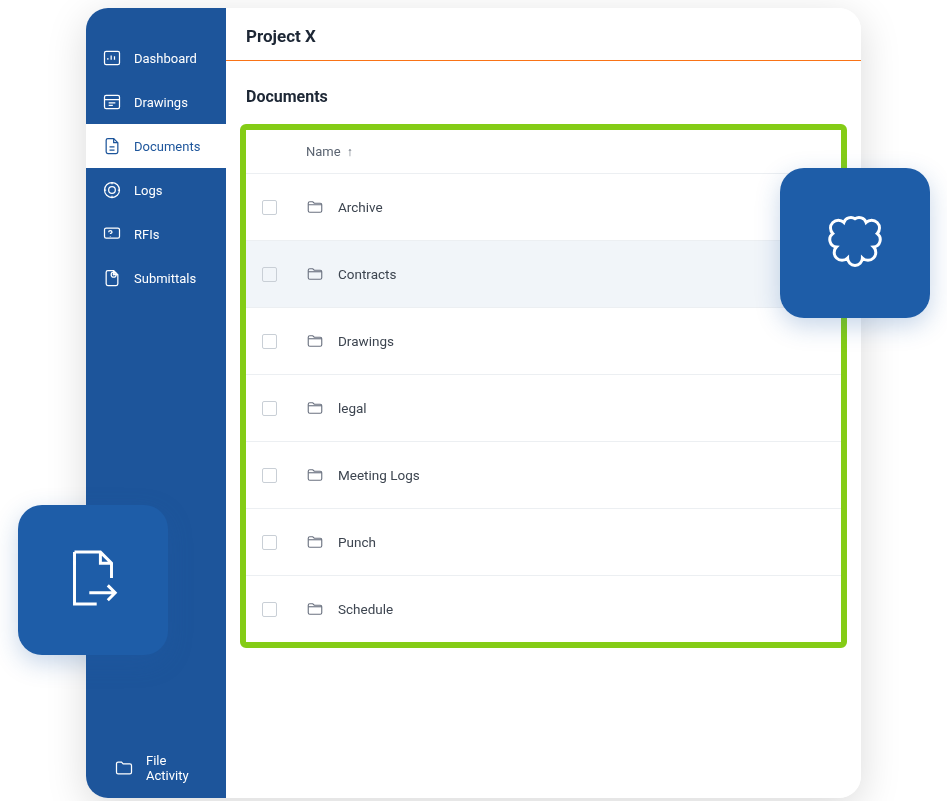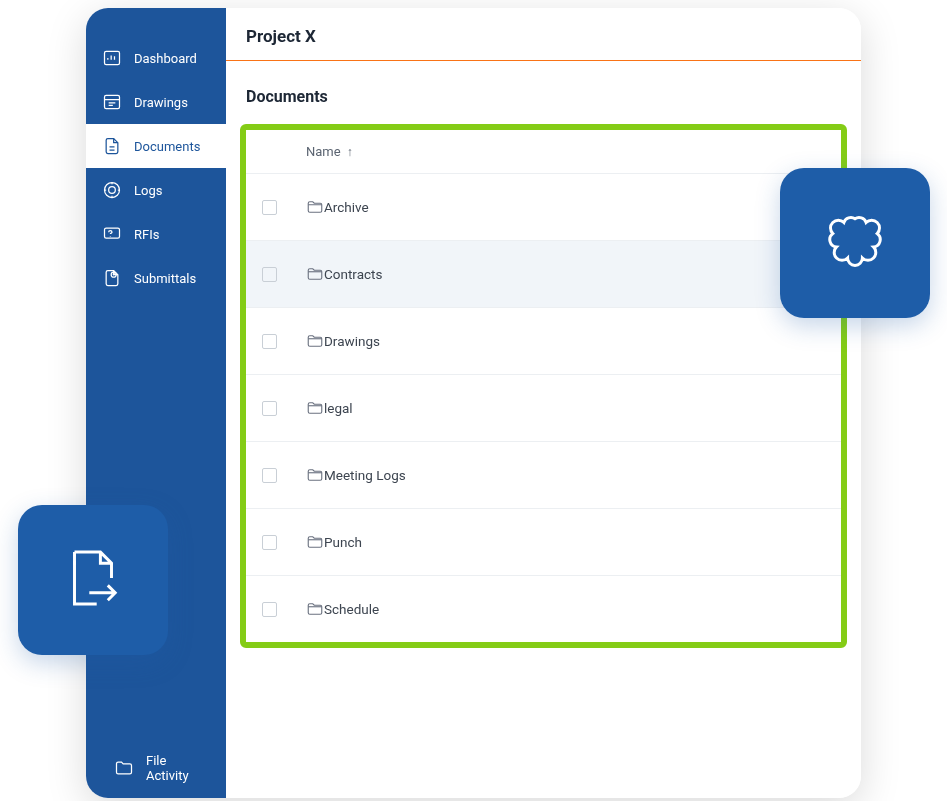--- a/index.html
+++ b/index.html
@@ -146,20 +146,21 @@
     }
     .table-row.selected {
       background: #f1f5f9;
     }
     .table-row:last-child {
       border-bottom: none;
     }
     .row-content {
       display: flex;
       align-items: center;
+      gap: 14px;
     }
     .folder-icon {
       width: 18px;
       height: 18px;
       flex-shrink: 0;
       display: flex;
       align-items: center;
       justify-content: center;
     }
     .folder-icon svg {

